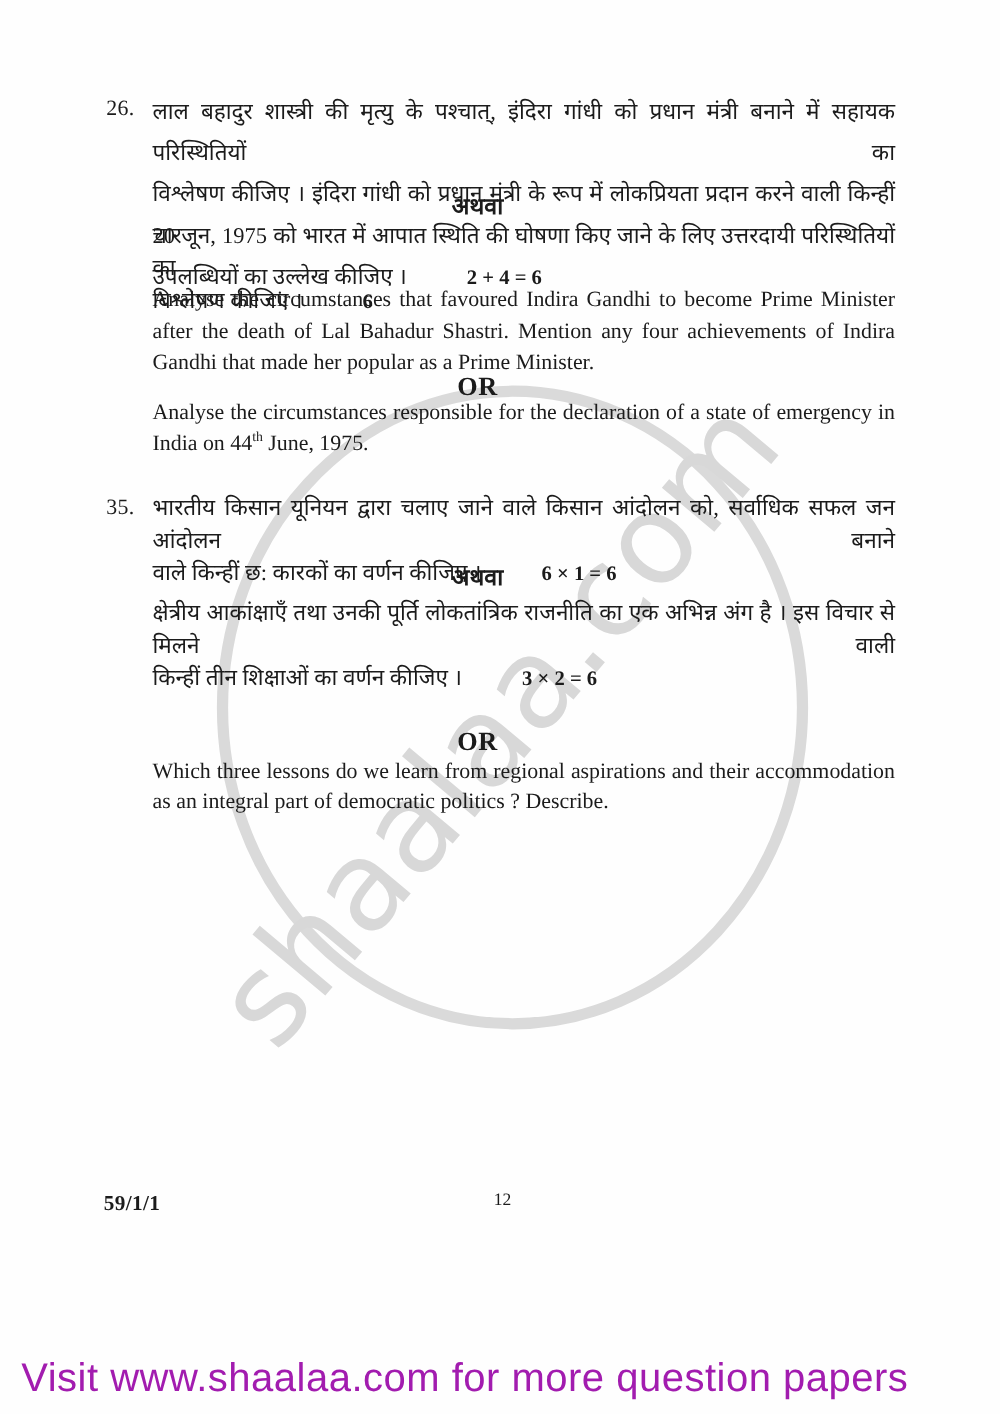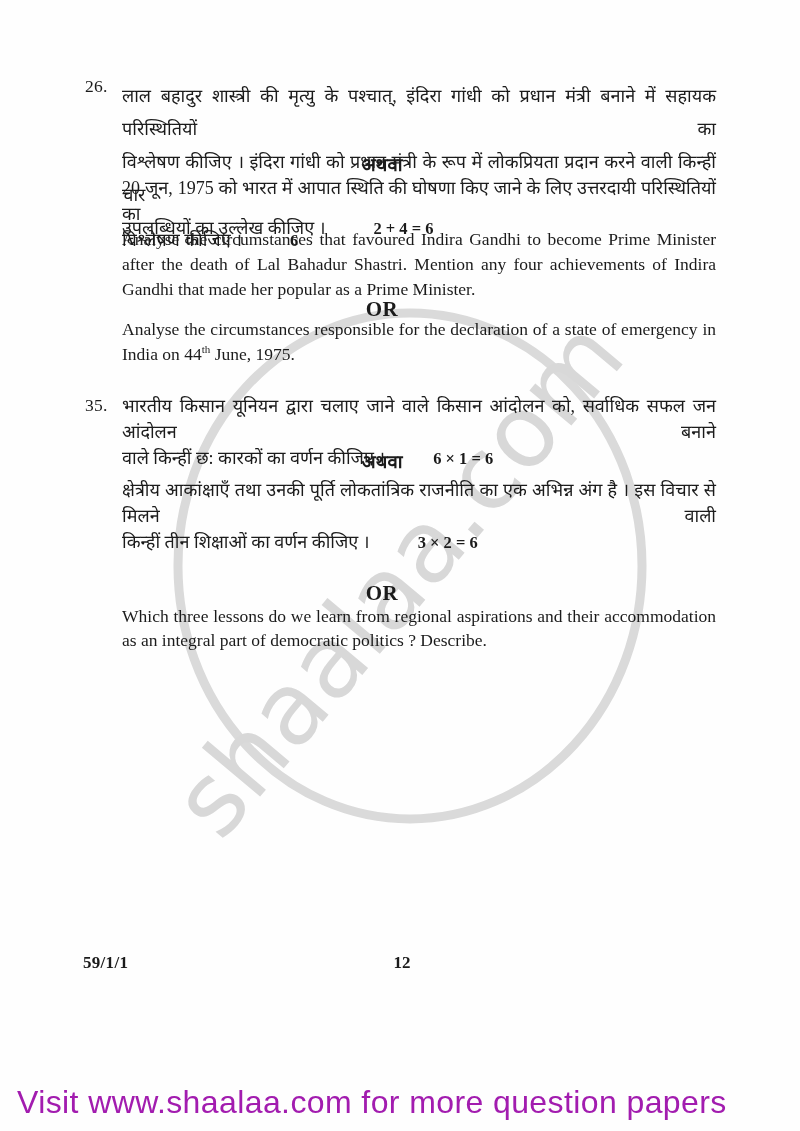--- a/index.html
+++ b/index.html
@@ -38,21 +38,21 @@
   .hindi-label { font-size:18.5px; }
   .or-label { font-size:21px; letter-spacing:.5px; }
   sup.th { font-size:11px; vertical-align:super; line-height:0; }
 
   .footer-code {
     position:absolute; left:83px; top:953px;
     font-weight:bold; font-size:17px; letter-spacing:.3px;
   }
   .footer-page {
     position:absolute; left:380px; top:953px; width:44px;
-    text-align:center; font-weight:bold; font-size:17px;
+    text-align:center; font-weight:normal; font-size:14px;
   }
   .visit-bar {
     position:absolute; left:17px; top:1084px; width:770px;
     font-family:"Liberation Sans", sans-serif;
     font-size:32px; color:#a21caf; letter-spacing:.4px;
   }
 </style>
 </head>
 <body>
 
@@ -60,21 +60,21 @@
 
   <svg class="wm-layer" width="800" height="1131" viewBox="0 0 800 1131">
     <ellipse cx="410" cy="566" rx="232" ry="253" fill="none" stroke="#dadada" stroke-width="9"></ellipse>
     <text x="400" y="612" text-anchor="middle" font-family="DejaVu Sans, sans-serif" font-size="100" fill="#d8d8d8" transform="rotate(-50 400 580)">shaalaa.com</text>
   </svg>
 
   <div class="content">
 
     <div class="qnum" style="top:76px;">26.</div>
 
-    <div class="abs body-block hindi lh33" style="top:80px;">
+    <div class="abs body-block hindi lh33" style="top:73px;">
       <div class="jline">लाल बहादुर शास्त्री की मृत्यु के पश्चात्, इंदिरा गांधी को प्रधान मंत्री बनाने में सहायक परिस्थितियों का</div>
       <div class="jline">विश्लेषण कीजिए । इंदिरा गांधी को प्रधान मंत्री के रूप में लोकप्रियता प्रदान करने वाली किन्हीं चार</div>
       <div class="mline">
         <span>उपलब्धियों का उल्लेख कीजिए ।</span>
         <span class="marks">2 + 4 = 6</span>
       </div>
     </div>
 
     <div class="center-label hindi hindi-label" style="top:151px;">अथवा</div>
 

